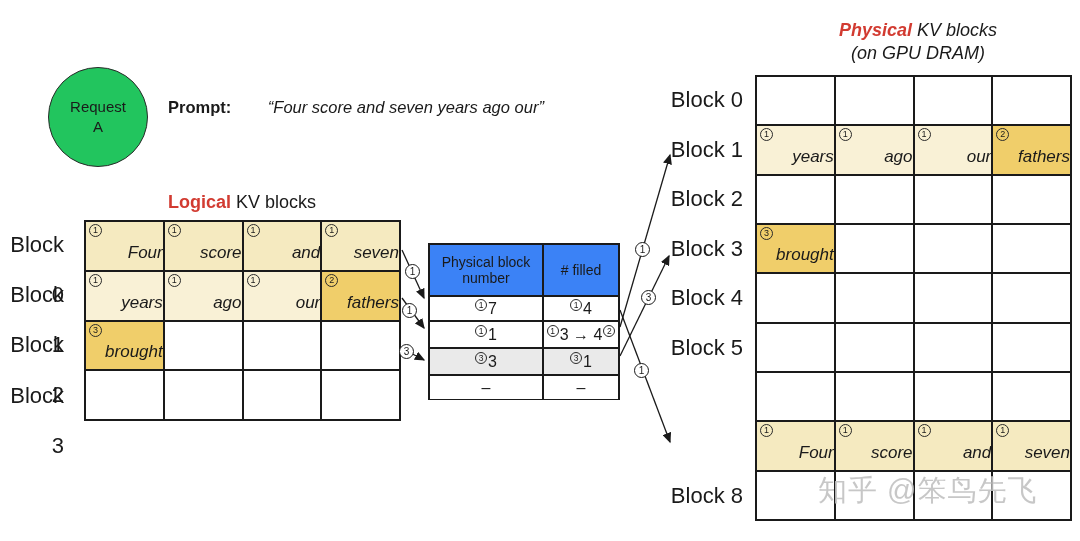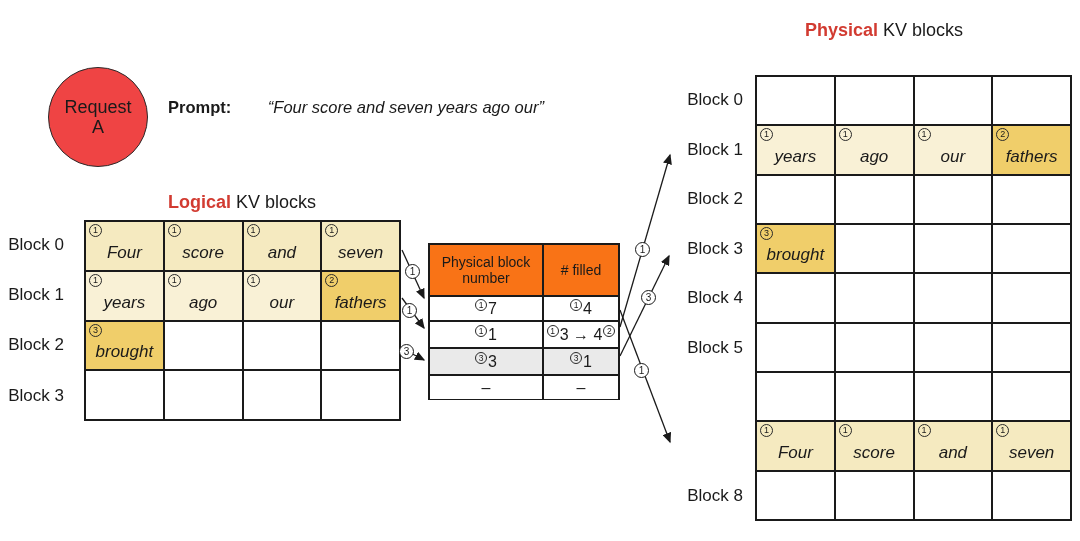--- a/index.html
+++ b/index.html
@@ -2,70 +2,70 @@
 <html><head>
 <meta charset="utf-8">
 <style>
   * { box-sizing: border-box; margin: 0; padding: 0; }
   html,body { background:#fff; }
   body { width:1080px; height:541px; font-family:"Liberation Sans","DejaVu Sans",sans-serif; color:#1a1a1a; }
   #canvas { position:relative; width:1080px; height:541px; background:#fff; overflow:hidden; }
 
   
   .req-circle { position:absolute; left:48px; top:67px; width:100px; height:100px;
-    border:1.6px solid #2a2a2a; border-radius:50%; background:#ef4444;
+    border:1.6px solid #2a2a2a; border-radius:50%; background:#22c55e;
     display:flex; flex-direction:column; align-items:center; justify-content:center;
-    font-size:18px; line-height:20px; }
+    font-size:15px; line-height:20px; }
 
   
   .prompt-block { position:absolute; left:168px; top:95px; font-size:16.5px; line-height:25px; }
   .plabel { font-weight:bold; }
   .ptext { font-style:italic;margin-left:32px; }
 
   
   .sec-title { position:absolute; text-align:center; font-size:18px; }
   .accent { font-weight:bold; color:#D23B31; }
   .title-logical { left:92px; top:192px; width:300px; }
   .title-blocktable { left:424px; top:214px; width:200px; font-weight:bold; }
-  .title-physical { left:734px; top:19px; width:300px; line-height:23px; }
+  .title-physical { left:768px; top:19px; width:300px; line-height:23px;font-style:italic; }
 
   
   .grid { position:absolute; display:grid; border:1.5px solid #1a1a1a; background:#fff; }
   .ltable { left:84px; top:220px; width:317px; height:201px;
     grid-template-columns:repeat(4,1fr); grid-template-rows:repeat(4,1fr); }
   .ptable { left:755px; top:75px; width:317px; height:446px;
     grid-template-columns:repeat(4,1fr); grid-template-rows:repeat(9,1fr); }
   .btable { left:428px; top:243px; width:192px; height:157px;
     grid-template-columns:114px 1fr; grid-template-rows:52px 25px 27px 27px 25px; }
 
   .cell { position:relative; border:1px solid #1a1a1a; background:#fff; }
   .cA { background:#F5EAC0; }   
   .cB { background:#F9F1D6; }   
   .cG { background:#F0CE6A; }   
 
   .step { position:absolute; top:2px; left:3px; width:13px; height:13px;
     border:1px solid #2a2a2a; border-radius:50%; font-size:9px; line-height:11.5px;
     text-align:center; background:transparent; }
   .step:empty { display:none; }
-  .word { position:absolute; left:0; right:0; bottom:7px; text-align:center;
+  .word { position:absolute; left:0; right:0; bottom:7px; text-align:right;
     font-style:italic; font-size:17px; }
 
   
   .bcell { display:flex; align-items:center; justify-content:center; gap:1px;
     border:1px solid #1a1a1a; background:#fff; font-size:16px; }
-  .bhead { background:#f97316; font-size:14px; line-height:16px; text-align:center;
+  .bhead { background:#3b82f6; font-size:14px; line-height:16px; text-align:center;
     font-style:normal; padding:2px; }
   .bshade { background:#EAEAEA; }
   .bstep { display:inline-block; width:12px; height:12px; border:1px solid #2a2a2a;
     border-radius:50%; font-size:8.5px; line-height:10.5px; text-align:center;
     transform:translateY(-4px); }
   .bstep:empty { display:none; }
 
   
-  .rlab { position:absolute; font-size:17px; text-align:right; }
+  .rlab { position:absolute; font-size:22px; text-align:right; }
   .llab { left:0; width:64px; height:50px; line-height:50px; }
   .plab { left:640px; width:103px; height:49.5px; line-height:49.5px; }
 
   
   svg.arrows { position:absolute; left:0; top:0; width:1080px; height:541px;
     z-index:4; pointer-events:none; }
   .albl { position:absolute; width:15px; height:15px; border:1px solid #1a1a1a;
     border-radius:50%; background:#fff; font-size:10px; line-height:13.5px;
     text-align:center; z-index:6; }
 
@@ -177,20 +177,21 @@
     <div class="bcell">
         <span>–</span>
       </div>
     <div class="bcell">
         <span>–</span>
       </div>
   </div>
 
   <div class="sec-title title-physical">
     <div><span class="accent">Physical</span><span> KV blocks</span></div>
+    <div>(on GPU DRAM)</div>
   </div>
 
   <div class="rlab plab" style="top:75px">Block 0</div>
   <div class="rlab plab" style="top:125px">Block 1</div>
   <div class="rlab plab" style="top:174px">Block 2</div>
   <div class="rlab plab" style="top:224px">Block 3</div>
   <div class="rlab plab" style="top:273px">Block 4</div>
   <div class="rlab plab" style="top:323px">Block 5</div>
   <div class="rlab plab" style="top:471px">Block 8</div>
 
@@ -283,14 +284,15 @@
     <line x1="620" y1="310" x2="670" y2="442" stroke="#1a1a1a" stroke-width="1.3" marker-end="url(#ah)"></line>
   </svg>
 
   <span class="albl" style="left:405px; top:264px">1</span>
   <span class="albl" style="left:402px; top:303px">1</span>
   <span class="albl" style="left:399px; top:344px">3</span>
   <span class="albl" style="left:635px; top:242px">1</span>
   <span class="albl" style="left:641px; top:290px">3</span>
   <span class="albl" style="left:634px; top:363px">1</span>
 
+  <div class="watermark">知乎 @笨鸟先飞</div>
 
 </div>
 
 </body></html>

